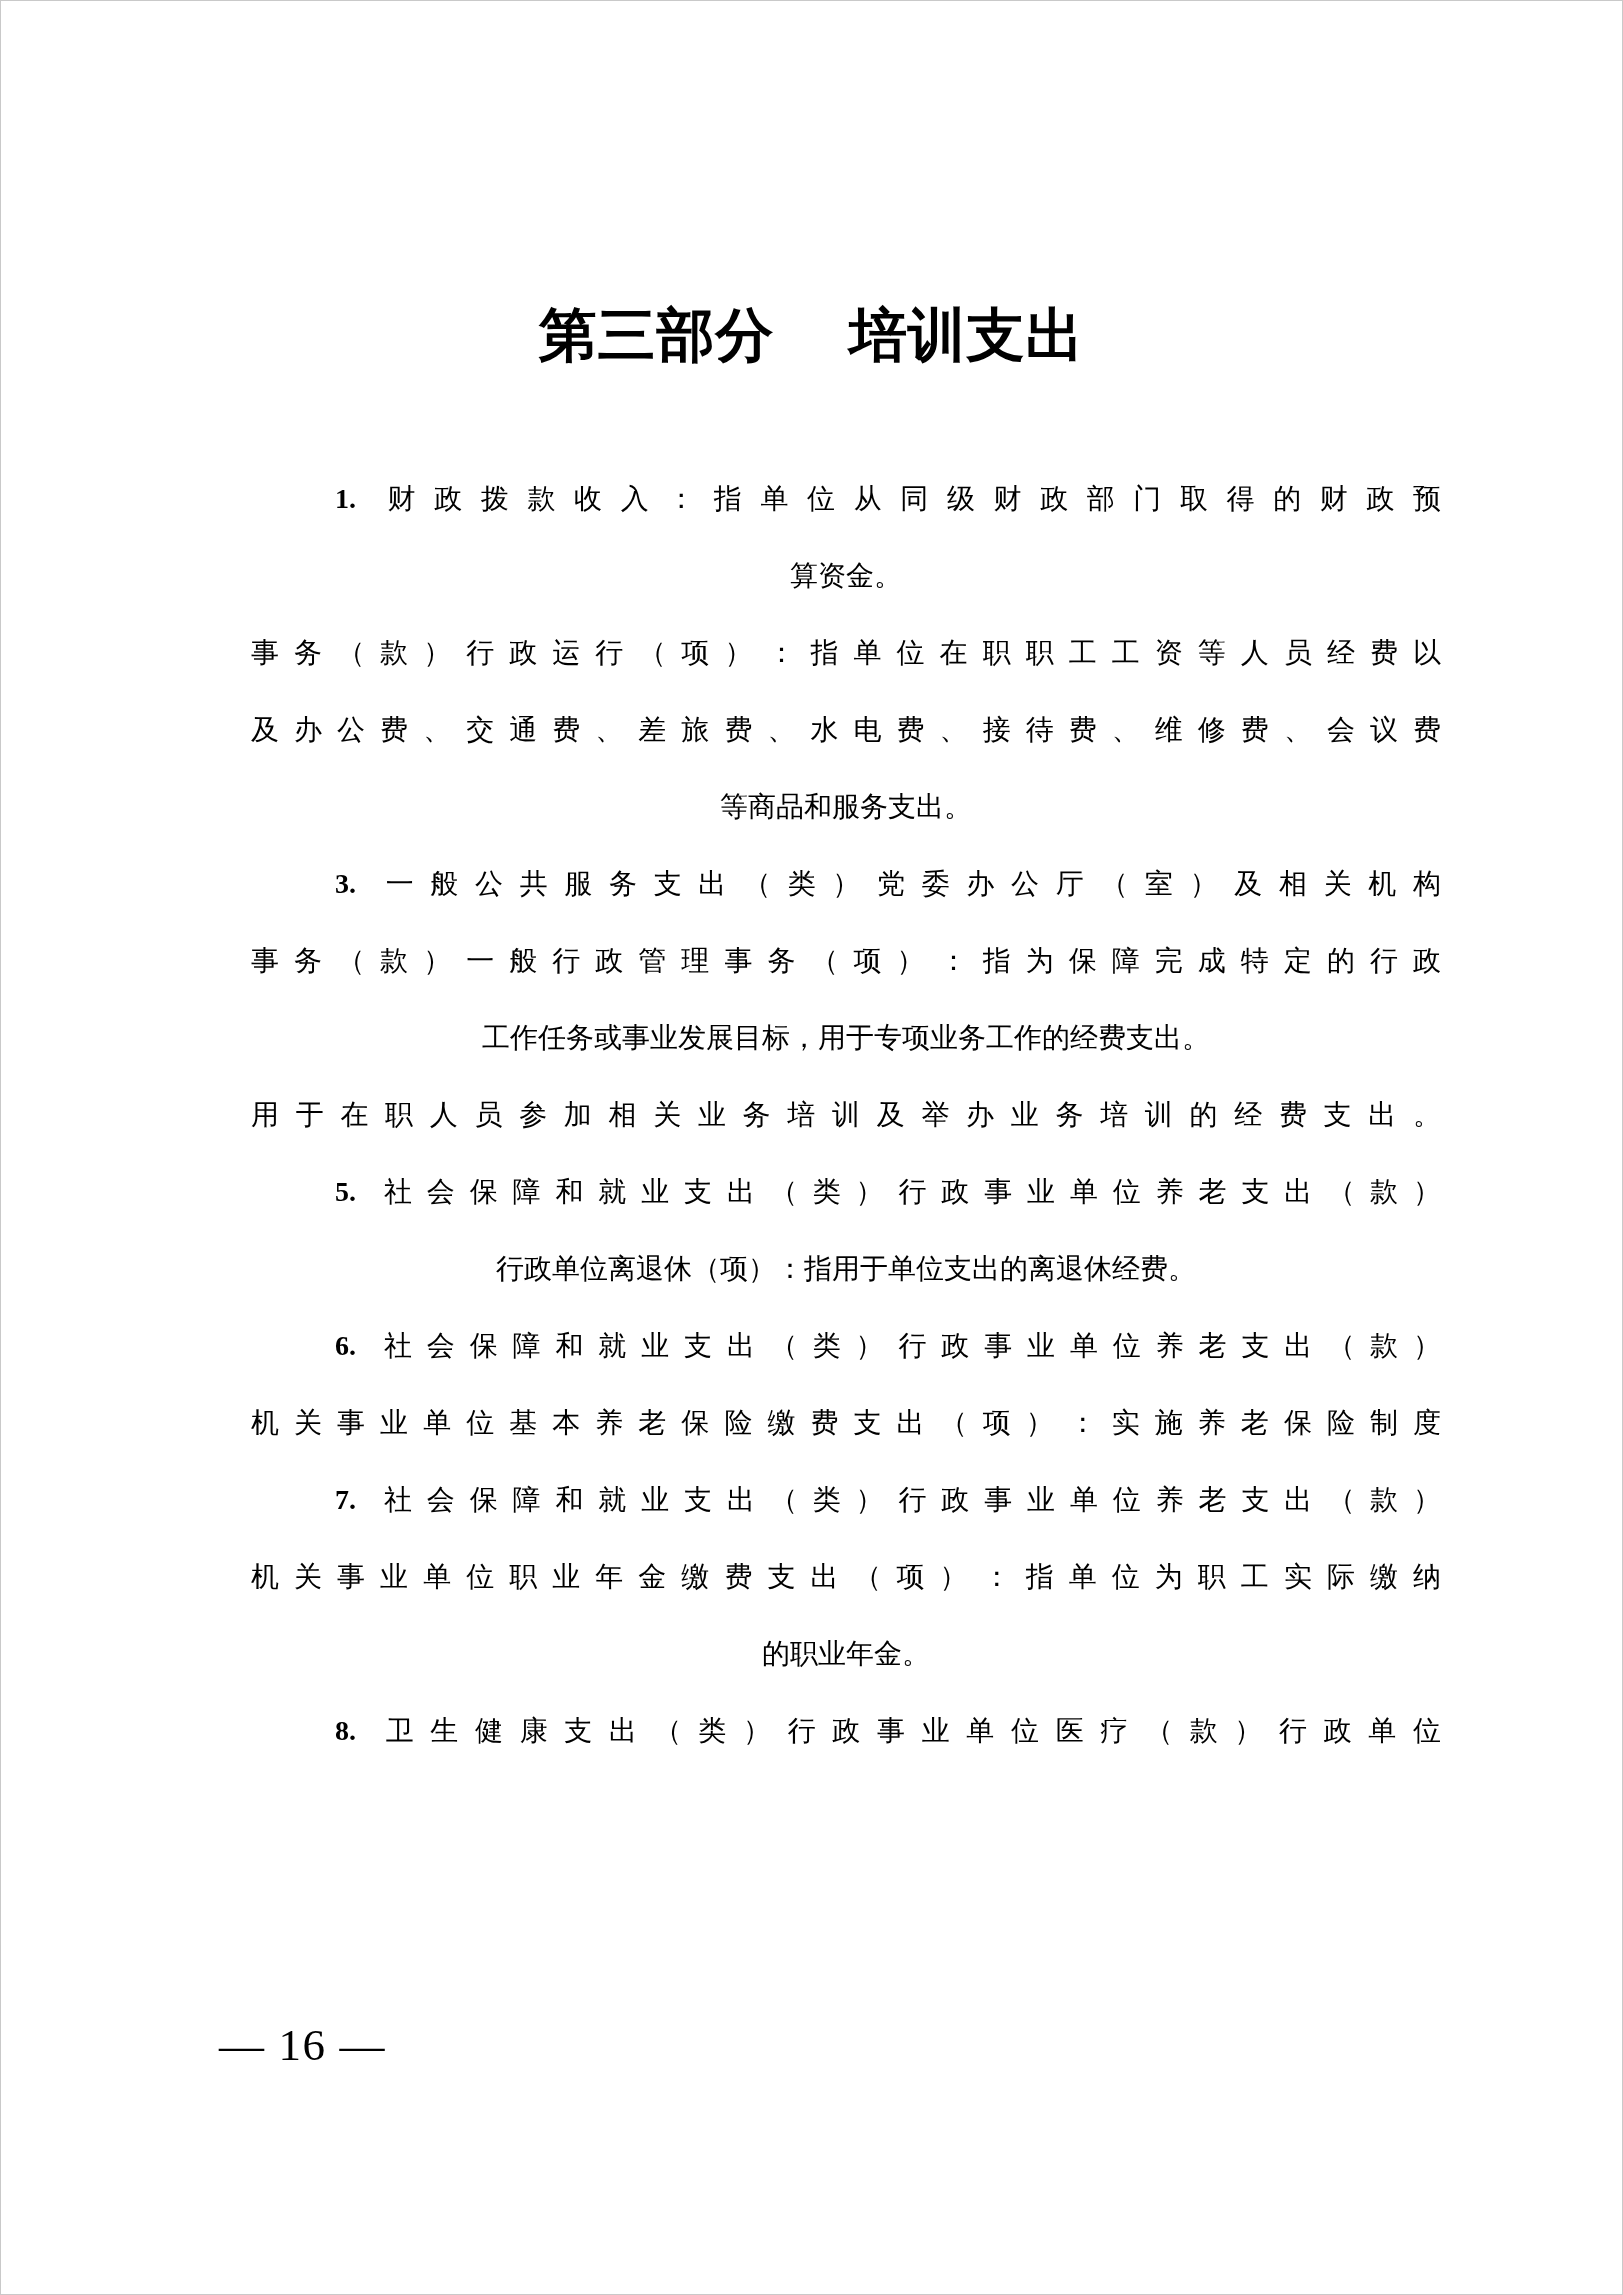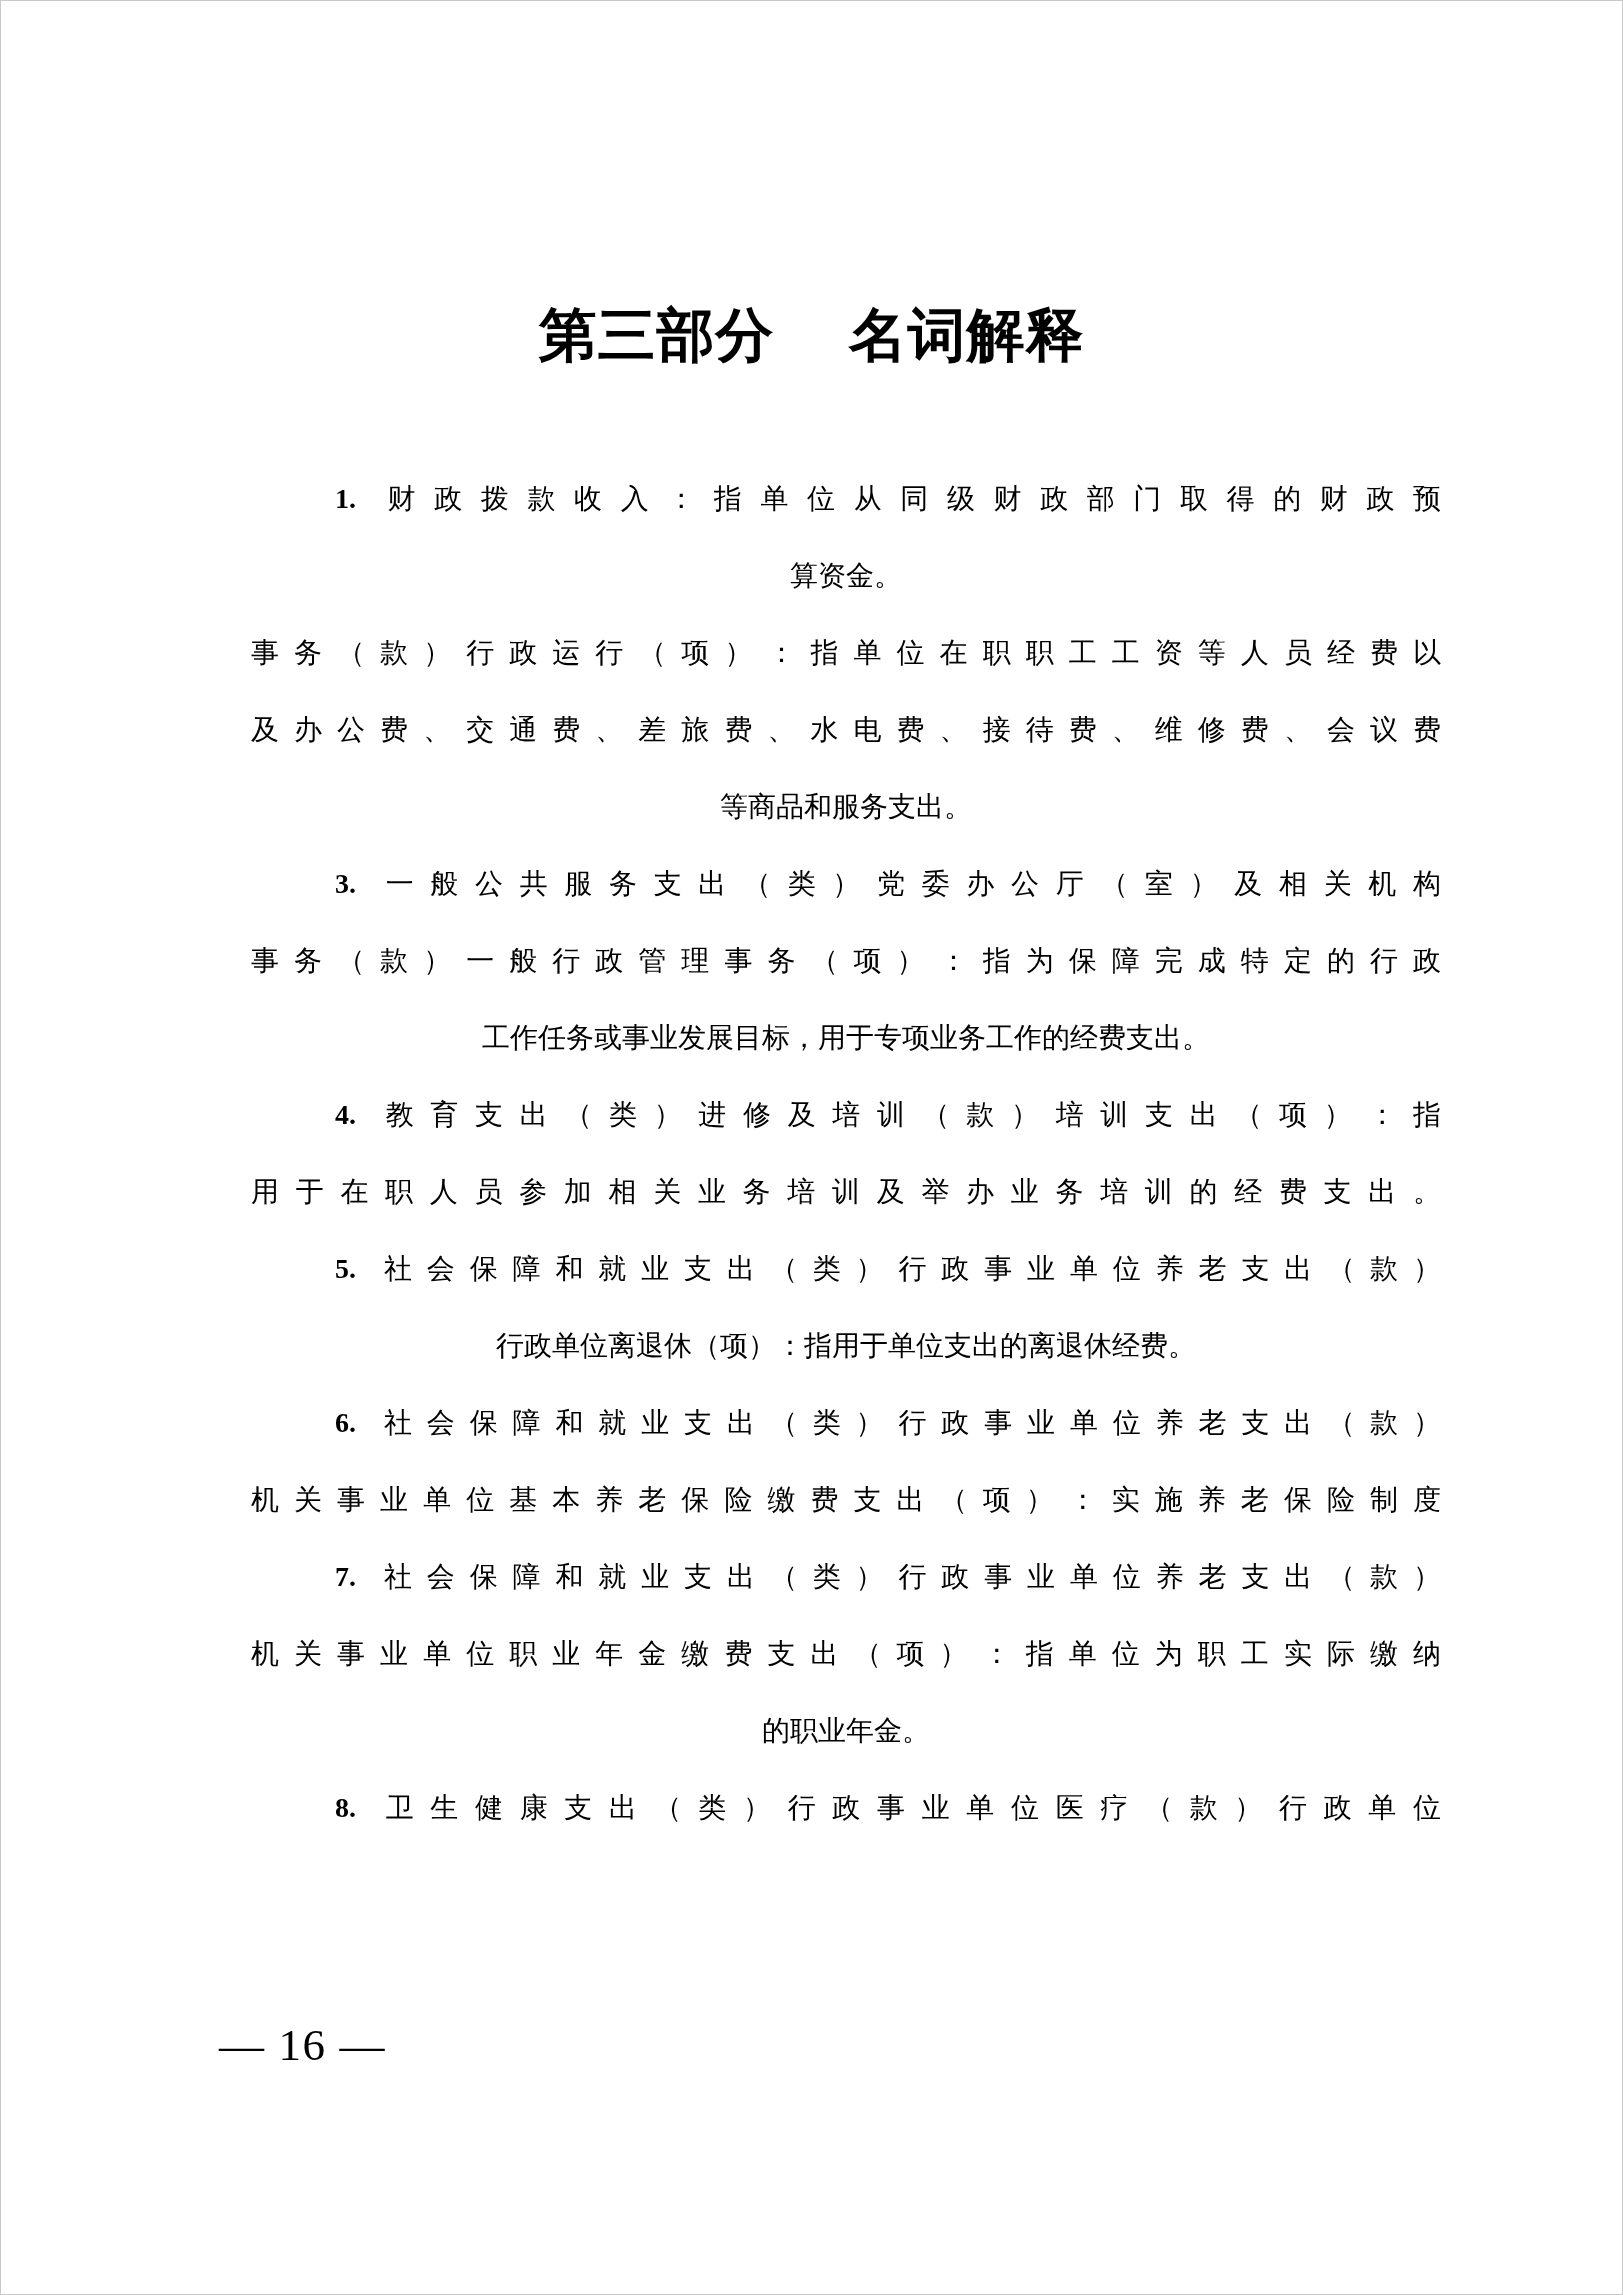--- a/index.html
+++ b/index.html
@@ -76,36 +76,35 @@
     font-weight: normal;
     letter-spacing: 1.6px;
     white-space: nowrap;
   }
 </style>
 </head>
 <body>
 
 <div class="page">
 
-  <h1 class="doc-title"><span>第三部分</span><span class="tgap"></span><span>名词解释</span></h1>
+  <h1 class="doc-title"><span>第三部分</span><span class="tgap"></span><span>培训支出</span></h1>
 
   <div class="body">
 
     <div class="line first fill"><span class="num">1.</span><span>财政拨款收入：指单位从同级财政部门取得的财政预</span></div>
     <div class="line">算资金。</div>
 
     <div class="line fill">事务（款）行政运行（项）：指单位在职职工工资等人员经费以</div>
     <div class="line fill">及办公费、交通费、差旅费、水电费、接待费、维修费、会议费</div>
     <div class="line">等商品和服务支出。</div>
 
     <div class="line first fill"><span class="num">3.</span><span>一般公共服务支出（类）党委办公厅（室）及相关机构</span></div>
     <div class="line fill">事务（款）一般行政管理事务（项）：指为保障完成特定的行政</div>
     <div class="line">工作任务或事业发展目标，用于专项业务工作的经费支出。</div>
 
-    <div class="line first fill"><span class="num">4.</span><span>教育支出（类）进修及培训（款）培训支出（项）：指</span></div>
     <div class="line fill">用于在职人员参加相关业务培训及举办业务培训的经费支出。</div>
 
     <div class="line first fill"><span class="num">5.</span><span>社会保障和就业支出（类）行政事业单位养老支出（款）</span></div>
     <div class="line">行政单位离退休（项）：指用于单位支出的离退休经费。</div>
 
     <div class="line first fill"><span class="num">6.</span><span>社会保障和就业支出（类）行政事业单位养老支出（款）</span></div>
     <div class="line fill">机关事业单位基本养老保险缴费支出（项）：实施养老保险制度</div>
 
     <div class="line first fill"><span class="num">7.</span><span>社会保障和就业支出（类）行政事业单位养老支出（款）</span></div>
     <div class="line fill">机关事业单位职业年金缴费支出（项）：指单位为职工实际缴纳</div>

